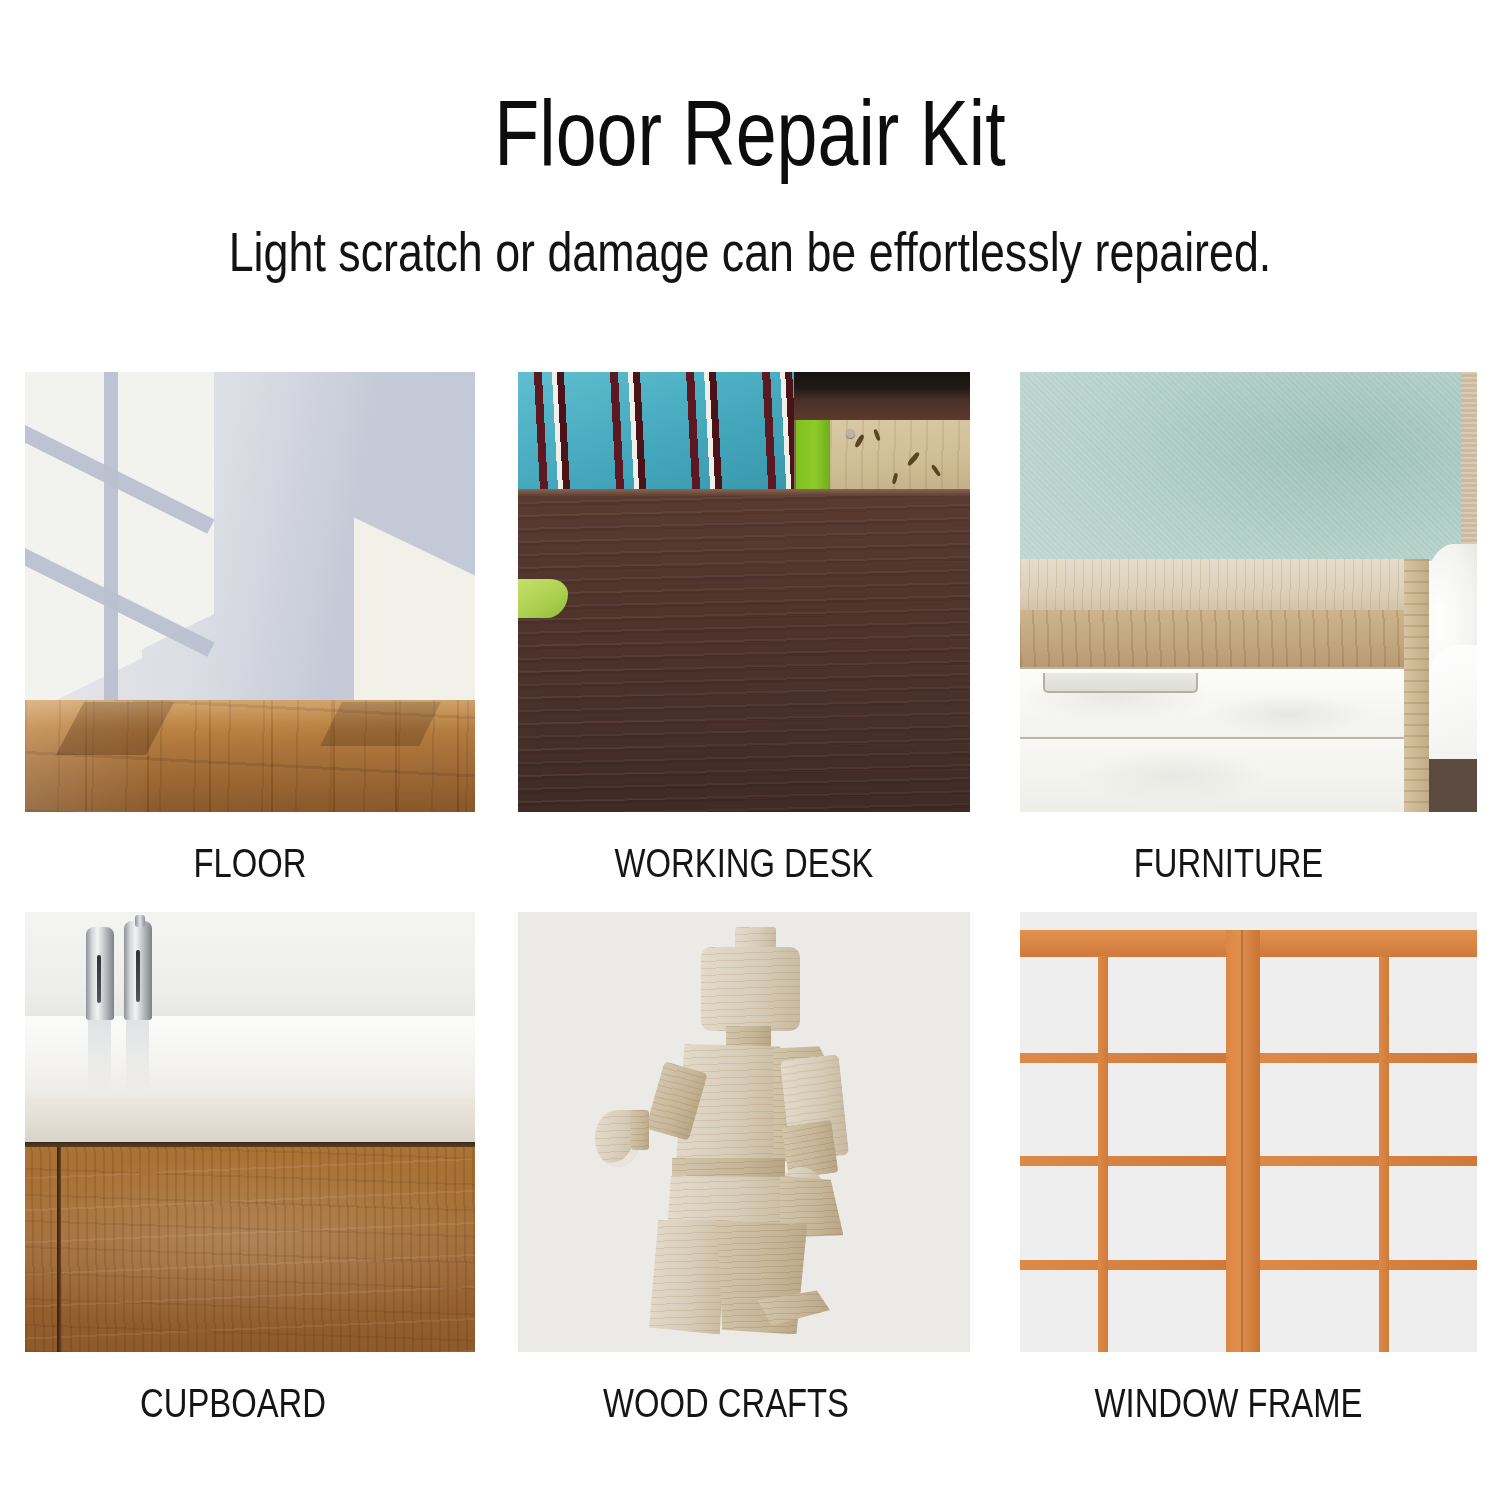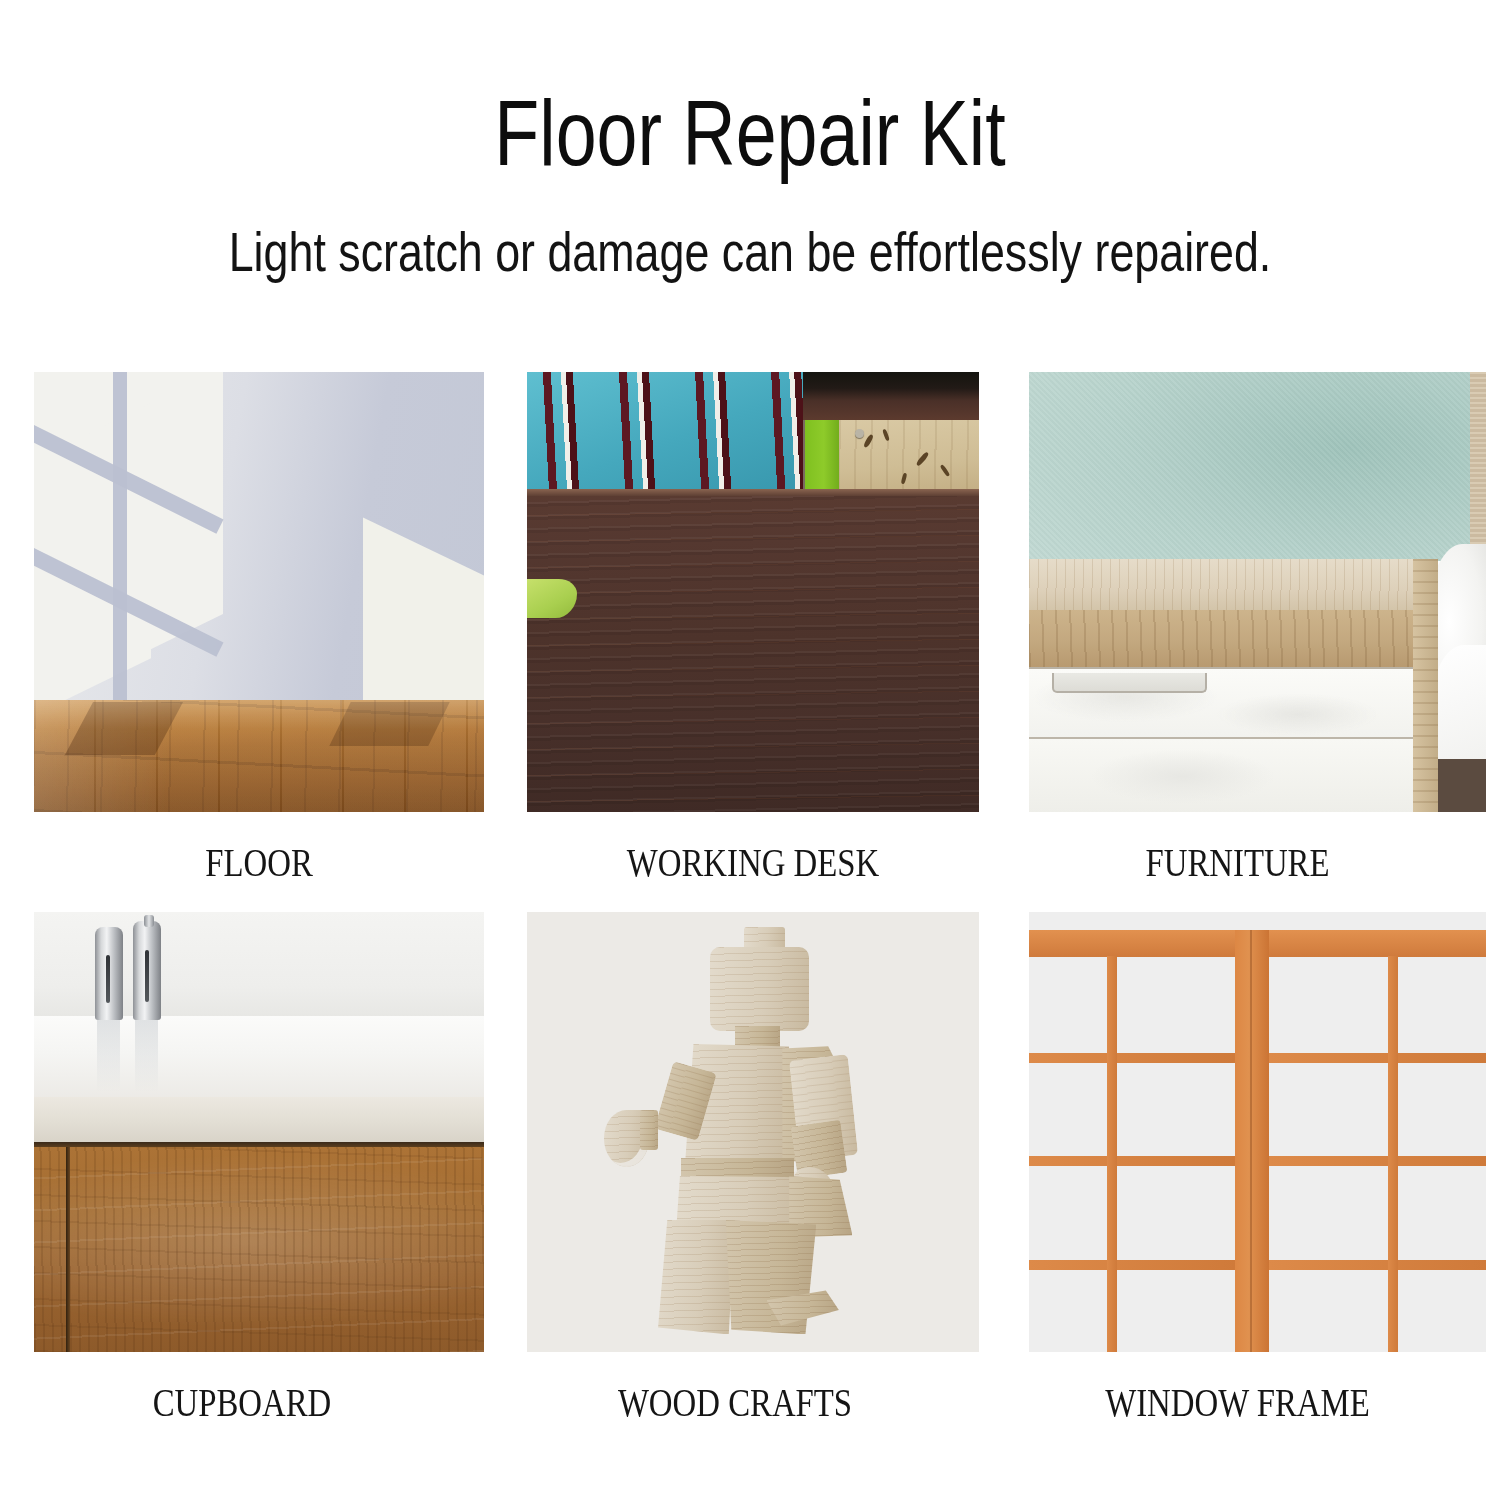--- a/index.html
+++ b/index.html
@@ -27,21 +27,21 @@
     position:absolute;left:0;right:0;top:218px;
     text-align:center;
     font-size:56px;
     line-height:68px;
     font-weight:400;
     color:#131313;
     transform:scaleX(0.80);
   }
 
   
-  .grid{position:absolute;left:9px;top:0;width:1316px;height:1500px;font-family:Liberation Serif, serif;}
+  .grid{position:absolute;left:0;top:0;width:1316px;height:1500px;}
   .cell{position:absolute;}
   .thumb{
     position:absolute;left:0;top:0;
     width:100%;height:100%;
     overflow:hidden;
     background:#ffffff;
   }
   .caption{
     position:absolute;
     text-align:center;

